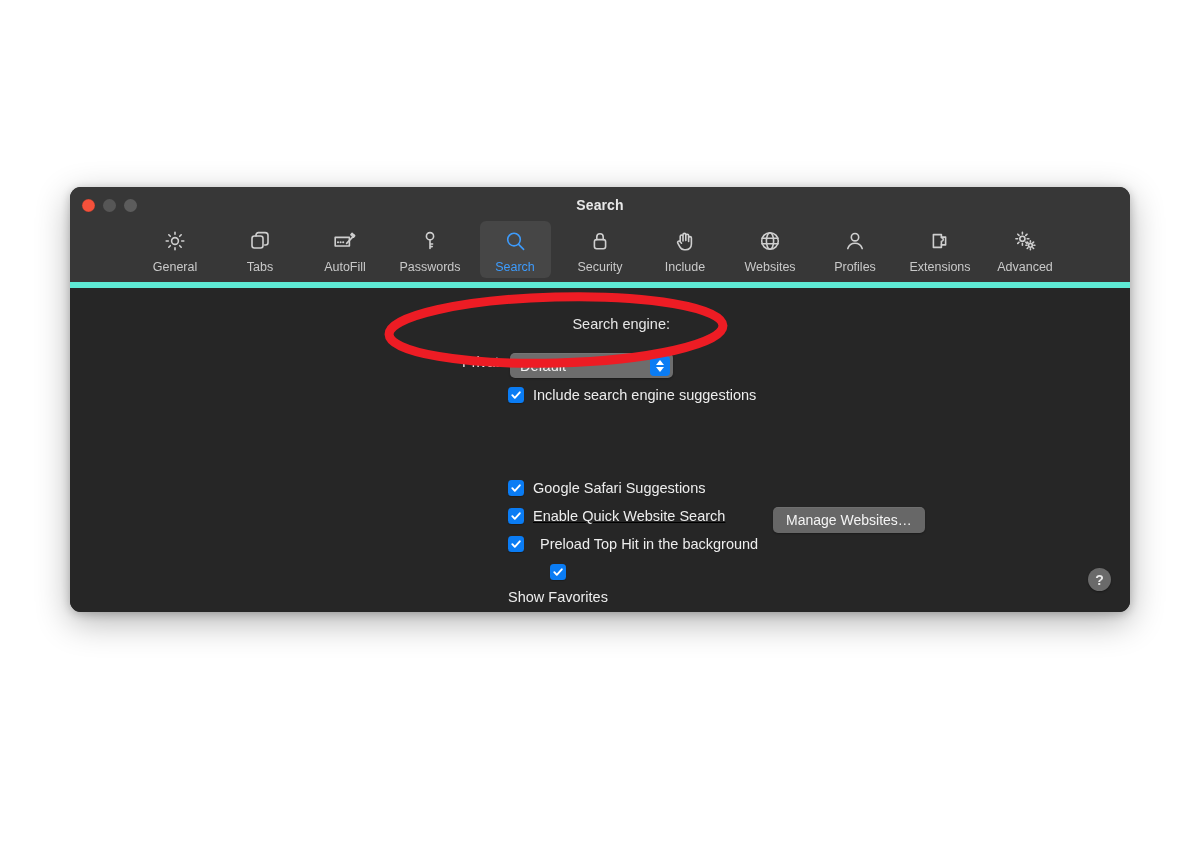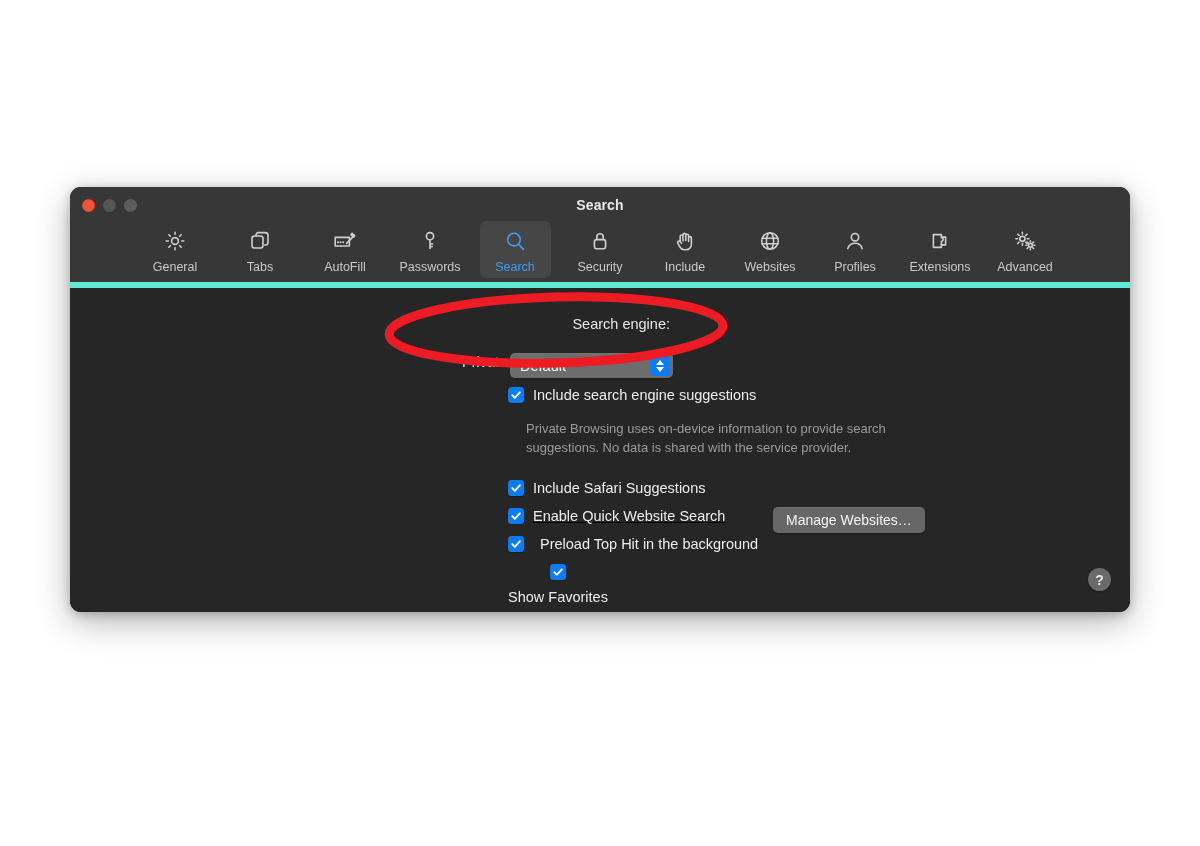--- a/index.html
+++ b/index.html
@@ -310,30 +310,29 @@
 
       <div class="cbrow" style="left:438px; top:99px;">
         <span class="cbox">
           <svg width="12" height="12" viewBox="0 0 12 12">
               <path d="M2.3 6.2l2.5 2.6L9.8 3.3" fill="none" stroke="#fff" stroke-width="1.9" stroke-linecap="round" stroke-linejoin="round"></path>
             </svg>
         </span>
         <span class="cb-label">Include search engine suggestions</span>
       </div>
 
-      <div class="helptext" style="left:456px; top:131px;">Private Browsing uses on-device information to provide search suggestions. No data is shared with the service provider.</div>
 
 
       <div class="cbrow" style="left:438px; top:192px;">
         <span class="cbox">
           <svg width="12" height="12" viewBox="0 0 12 12">
               <path d="M2.3 6.2l2.5 2.6L9.8 3.3" fill="none" stroke="#fff" stroke-width="1.9" stroke-linecap="round" stroke-linejoin="round"></path>
             </svg>
         </span>
-        <span class="cb-label">Include Safari Suggestions</span>
+        <span class="cb-label">Google Safari Suggestions</span>
       </div>
 
       <div class="cbrow" style="left:438px; top:220px;text-decoration:underline;">
         <span class="cbox">
           <svg width="12" height="12" viewBox="0 0 12 12">
               <path d="M2.3 6.2l2.5 2.6L9.8 3.3" fill="none" stroke="#fff" stroke-width="1.9" stroke-linecap="round" stroke-linejoin="round"></path>
             </svg>
         </span>
         <span class="cb-label">Enable Quick Website Search</span>
       </div>

